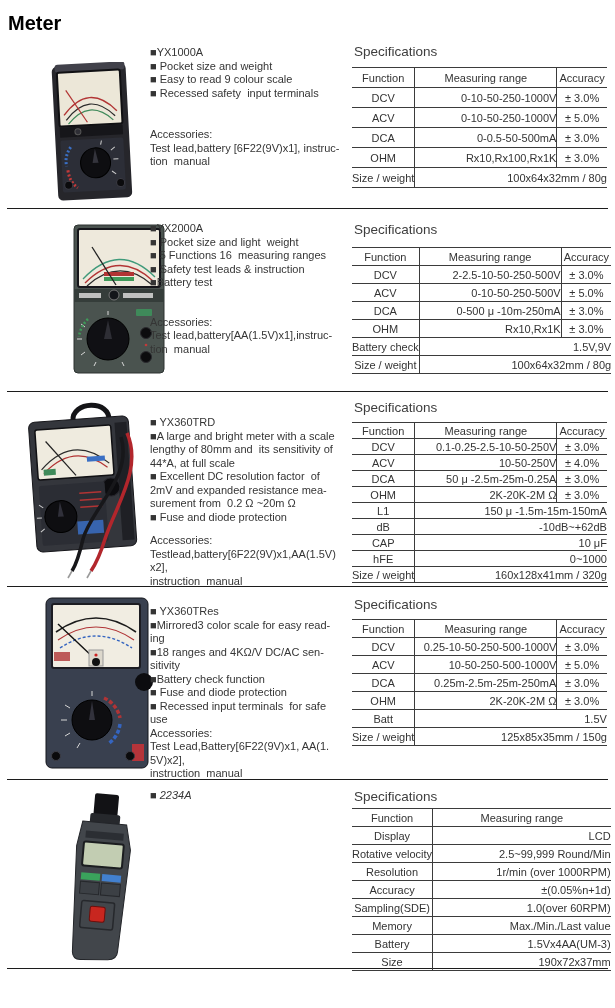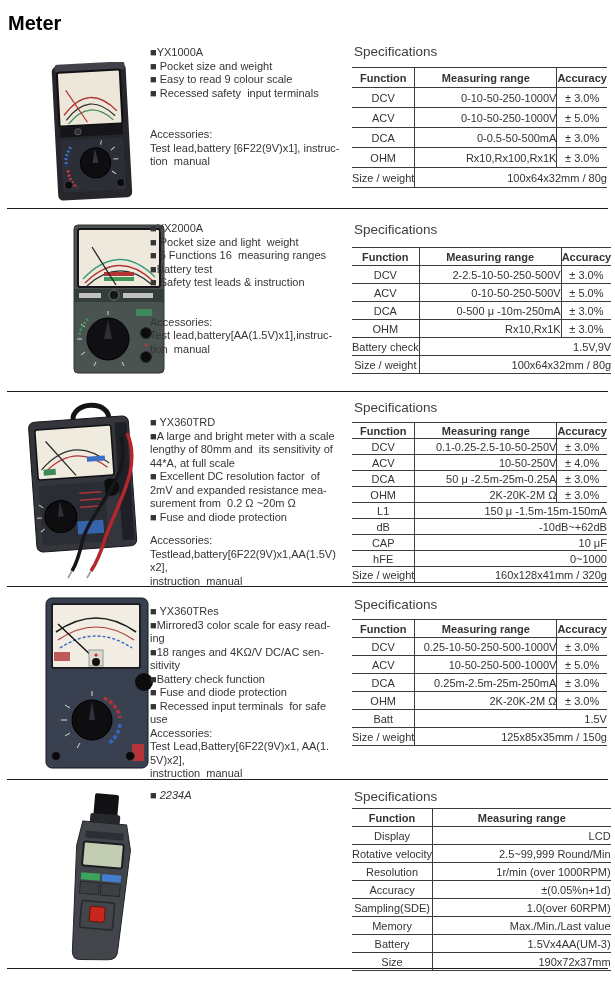--- a/index.html
+++ b/index.html
@@ -18,21 +18,21 @@
   .col-text{position:absolute;left:143px;width:205px;font-size:11px;line-height:13.5px;color:#353535;}
   .feat{white-space:pre-wrap;}
   .acc{white-space:pre-wrap;}
   .col-spec{position:absolute;left:345px;width:263px;}
   .spec-heading{font-size:13.5px;color:#3d3d3d;margin:0 0 0 2px;}
   table{border-collapse:collapse;table-layout:fixed;font-size:11px;color:#333;}
   .mt8{margin-top:8px}.mt10{margin-top:10px}.mt7{margin-top:7px}.mt4{margin-top:4px}
   col.f3{width:62px}col.m3{width:142px}col.a3{width:50px}
   col.f2{width:80px}col.m2{width:178px}
   td{border-bottom:1px solid #3b3b3b;padding:0;text-align:center;white-space:nowrap;overflow:visible;}
-  tr.first td{border-top:1px solid #3b3b3b;font-weight:bold;}
+  tr.first td{border-top:1px solid #3b3b3b;}
   td.c1{border-right:1px solid #3b3b3b;}
   td.c2{text-align:right;padding-left:3px;}
   td.c2.b{border-right:1px solid #3b3b3b;}
   td.hd{text-align:center;padding-left:0;}
   .rh19 td{height:19px}.rh17 td{height:17px}.rh16 td{height:15px}
 </style>
 </head>
 <body>
 
 <div class="page-title">Meter</div>
@@ -147,22 +147,22 @@
       <rect x="68" y="86" width="16" height="7" rx="1" fill="#3f8a5a"></rect>
       <circle cx="78" cy="110" r="5.5" fill="#0c0c0e" stroke="#2a2a2e"></circle>
       <circle cx="78" cy="134" r="5.5" fill="#0c0c0e" stroke="#2a2a2e"></circle>
       <circle cx="78" cy="122" r="1.3" fill="#c23a3a"></circle>
     </svg>
   </div>
   <div class="col-text" style="top:13px;">
     <div class="feat">■YX2000A</div>
     <div class="feat">■ Pocket size and light  weight</div>
     <div class="feat">■ 5 Functions 16  measuring ranges</div>
+    <div class="feat">■ Safety test leads &amp; instruction</div>
     <div class="feat">■Battery test</div>
-    <div class="feat">■ Safety test leads &amp; instruction</div>
     <div class="acc" style="margin-top:26px;">Accessories:
 Test lead,battery[AA(1.5V)x1],instruc-
 tion  manual</div>
   </div>
   <div class="col-spec" style="top:13px;">
     <div class="spec-heading">Specifications</div>
     <table class="rh17 mt10">
       <colgroup>
           <col class="f3">
           <col class="m3">

